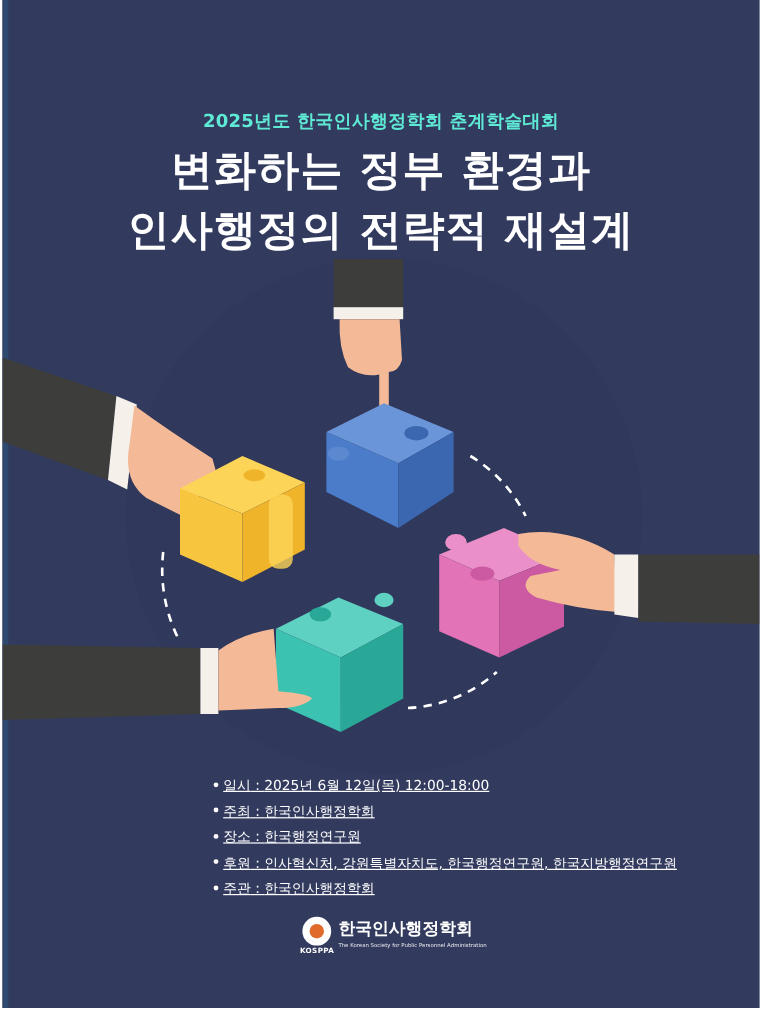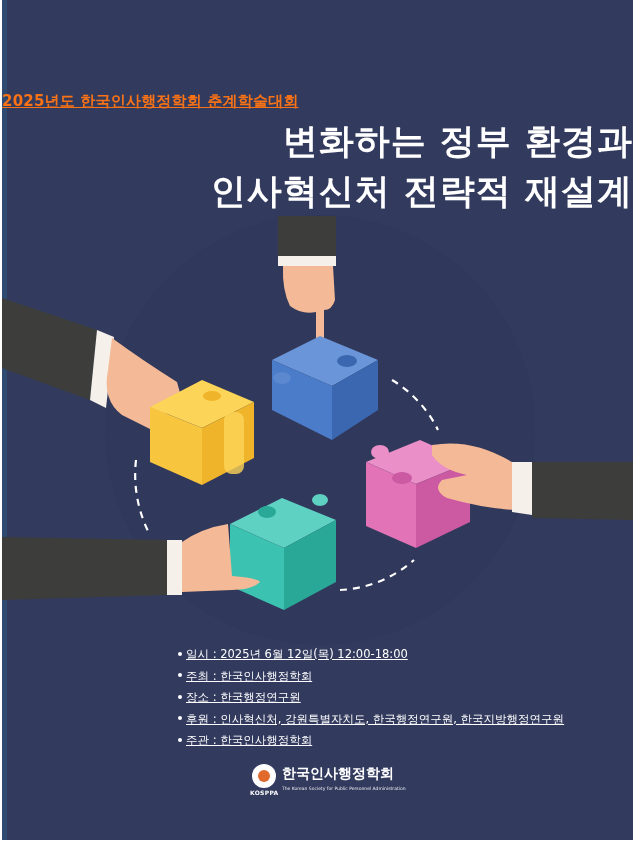--- a/index.html
+++ b/index.html
@@ -1,20 +1,20 @@
 <!DOCTYPE html>
 <html><head>
 <meta charset="utf-8">
 <style>
   html, body { margin:0; padding:0; }
   body { width:636px; height:842px; background:#ffffff; overflow:hidden; font-family:"DejaVu Sans", sans-serif; }
   .poster { position:absolute; left:2px; top:0; width:631px; height:840px; background:#323a5e; overflow:hidden; }
   .edge { position:absolute; left:0; top:0; width:5px; height:840px; background:#2f4a70; }
-  .subtitle { position:absolute; top:92px; left:0; width:100%; color:#f97316; font-size:15px; font-weight:bold; letter-spacing:0.2px;text-decoration:underline; }
-  .title { position:absolute; left:0; width:100%; text-align:right; color:#ffffff; font-weight:bold; font-size:35px; letter-spacing:1px; }
+  .subtitle { position:absolute; top:92px; left:0; width:100%; text-align:center; color:#5eead4; font-size:15px; font-weight:bold; letter-spacing:0.2px; }
+  .title { position:absolute; left:0; width:100%; text-align:center; color:#ffffff; font-weight:bold; font-size:35px; letter-spacing:1px; }
   .title.l1 { top:118px; }
   .title.l2 { top:168px; }
   .art { position:absolute; left:0; top:0; width:631px; height:840px; }
   .info { position:absolute; left:176px; top:644px; color:#ffffff; font-size:11.5px;text-decoration:underline; }
   .info-row { height:21.5px; line-height:21.5px; white-space:nowrap; }
   .bullet { display:inline-block; width:4px; height:4px; border-radius:50%; background:#ffffff; margin-right:4px; vertical-align:middle; position:relative; top:-1px; }
   .logo { position:absolute; left:248px; top:762px; width:150px; height:36px; }
   .logo-mark { position:absolute; left:2px; top:2px; width:24px; height:24px; border-radius:50%; background:#ffffff; }
   .logo-inner { position:absolute; left:6px; top:6px; width:12px; height:12px; border-radius:50%; background:#e06a2c; }
   .logo-acr { position:absolute; left:0; top:27px; font-size:6px; color:#ffffff; font-weight:bold; letter-spacing:0.3px; }
@@ -22,21 +22,21 @@
   .logo-eng { position:absolute; left:32px; top:24px; color:#ffffff; font-size:4.5px; white-space:nowrap; opacity:0.9; }
 </style>
 </head>
 <body>
 
 <div class="poster">
   <div class="edge"></div>
 
   <div class="subtitle">2025년도 한국인사행정학회 춘계학술대회</div>
   <div class="title l1">변화하는 정부 환경과</div>
-  <div class="title l2">인사혁신처 전략적 재설계</div>
+  <div class="title l2">인사행정의 전략적 재설계</div>
 
   <svg class="art" viewBox="0 0 631 840" xmlns="http://www.w3.org/2000/svg">
 
     <circle cx="318" cy="430" r="215" fill="#2f375a" opacity="0.6"></circle>
 
     <g fill="none" stroke="#ffffff" stroke-width="2.2" stroke-dasharray="7 6">
       <path d="M 390 380 A 120 120 0 0 1 436 430"></path>
       <path d="M 134 460 A 130 130 0 0 0 148 535"></path>
       <path d="M 338 590 A 120 120 0 0 0 412 560"></path>
     </g>

